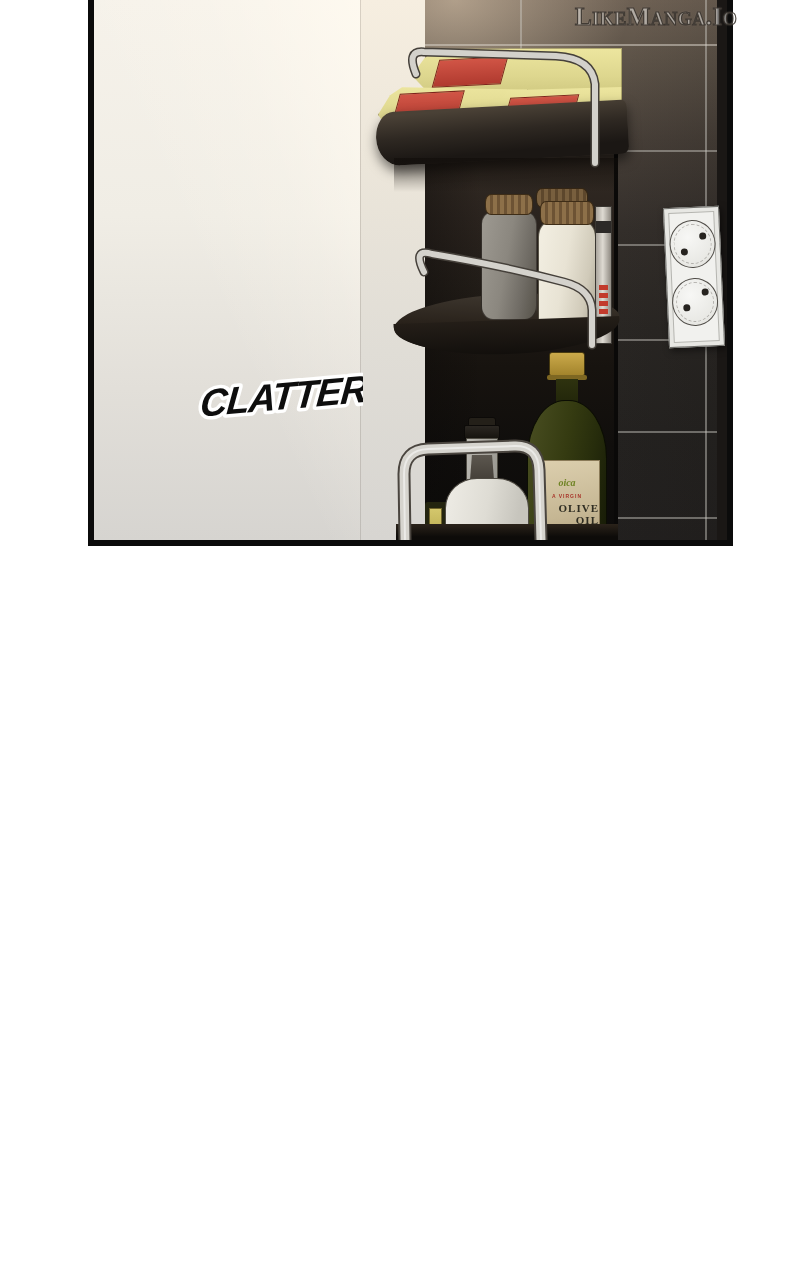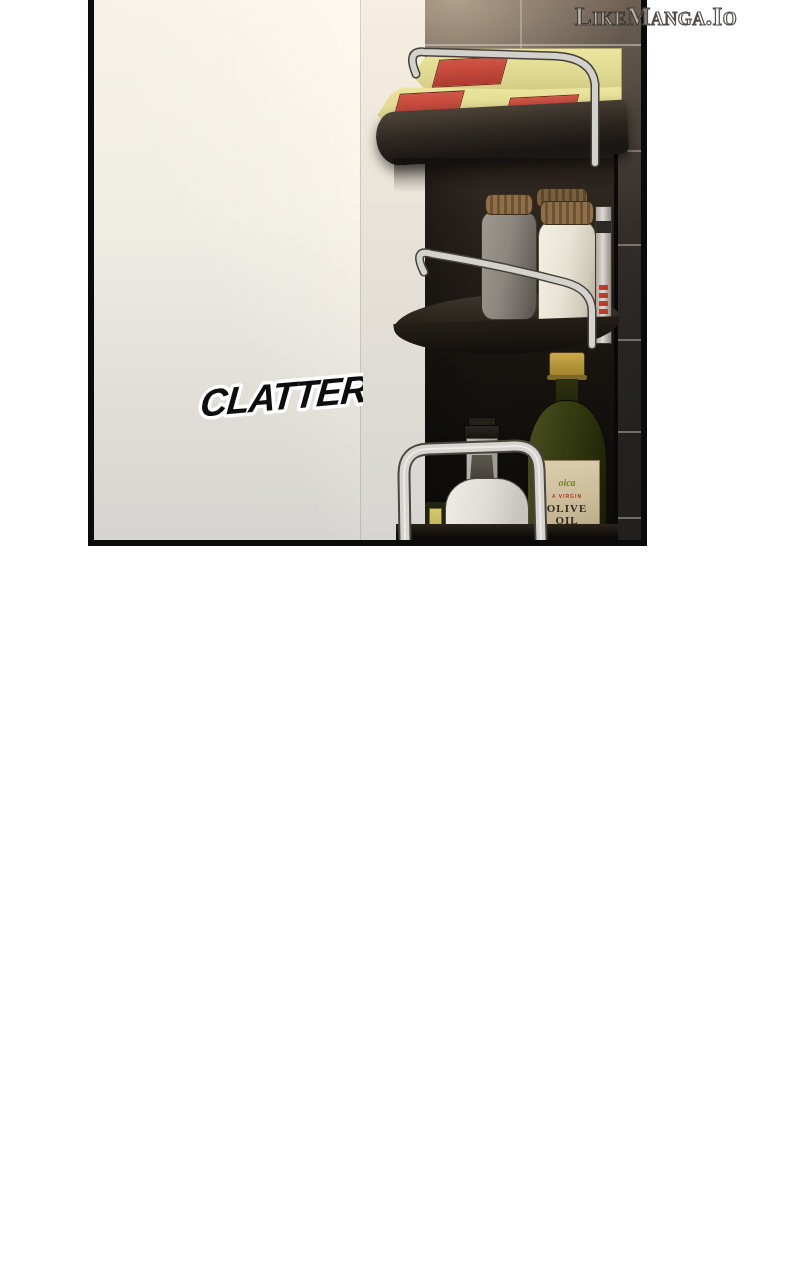--- a/index.html
+++ b/index.html
@@ -1,21 +1,21 @@
 <!DOCTYPE html>
 <html><head>
 <meta charset="utf-8">
 <style>
   html,body{margin:0;padding:0;background:#ffffff;}
   .stage{position:relative;width:800px;height:1280px;background:#ffffff;overflow:hidden;
          font-family:"Liberation Sans",sans-serif;}
   .abs{position:absolute;}
 
   
-  .panel{position:absolute;left:88px;top:0;width:559px;height:546px;
+  .panel{position:absolute;left:88px;top:0;width:645px;height:546px;
          border-left:6px solid #0b0b0b;border-right:6px solid #0b0b0b;border-bottom:6px solid #0b0b0b;
          box-sizing:border-box;overflow:hidden;background:#1a1715;}
   .panel-inner{position:absolute;left:0;top:0;width:623px;height:540px;}
 
   
   .wall-left{left:0;top:0;width:266px;height:540px;
     background:linear-gradient(to bottom,#f6f2ea 0%,#f0ede5 40%,#e2dfd9 72%,#d6d4d0 100%);}
   .wall-left::after{content:"";position:absolute;inset:0;
     background:linear-gradient(245deg,rgba(255,250,240,0.9) 0%,rgba(255,250,240,0.25) 30%,rgba(255,250,240,0) 55%);}
   .wall-side{left:266px;top:0;width:65px;height:540px;
@@ -91,21 +91,21 @@
   .olive-neck{position:absolute;left:29px;top:27px;width:22px;height:25px;background:linear-gradient(#2e320f,#22260a);}
   .olive-body{position:absolute;left:0;top:48px;width:80px;height:140px;
     border-radius:38px 38px 5px 5px/58px 58px 5px 5px;
     background:linear-gradient(100deg,#464b1f 8%,#353b11 45%,#272d0c 72%,#171b07);
     border:1px solid #0b0d03;box-sizing:border-box;}
   .olive-label{position:absolute;left:7px;top:108px;width:66px;height:78px;box-sizing:border-box;
     background:linear-gradient(170deg,#dccfae,#c5b693 70%,#b1a17d);
     border:1px solid #8a7a58;text-align:center;padding-top:16px;}
   .lab-script{font:italic 700 10px "Liberation Serif",serif;color:#6f8324;}
   .lab-small{font:700 5px "Liberation Sans",sans-serif;color:#a8352a;letter-spacing:1px;margin-top:5px;}
-  .lab-big{font:700 11px "Liberation Serif",serif;color:#2f2d22;letter-spacing:1px;margin-top:3px;}
+  .lab-big{font:700 11px "Liberation Serif",serif;color:#2f2d22;letter-spacing:1px;margin-top:3px;text-align:right;}
 
   
   .ybottle{left:331px;top:502px;width:24px;height:38px;background:#23240f;border-radius:3px;}
   .ybottle .ylabel{position:absolute;left:4px;top:6px;width:13px;height:30px;
     background:linear-gradient(#d4c76c,#b8aa4f);border:1px solid #6e632a;box-sizing:border-box;}
   .rtube{left:407px;top:503px;width:17px;height:37px;
     background:linear-gradient(#ca4333,#9e2b1f);border:1px solid #5c150e;border-radius:3px;box-sizing:border-box;}
   .rtube-cap{position:absolute;left:0;top:0;width:100%;height:8px;background:#d9d5cf;
     border-bottom:1px solid #87837d;border-radius:3px 3px 0 0;}
 

